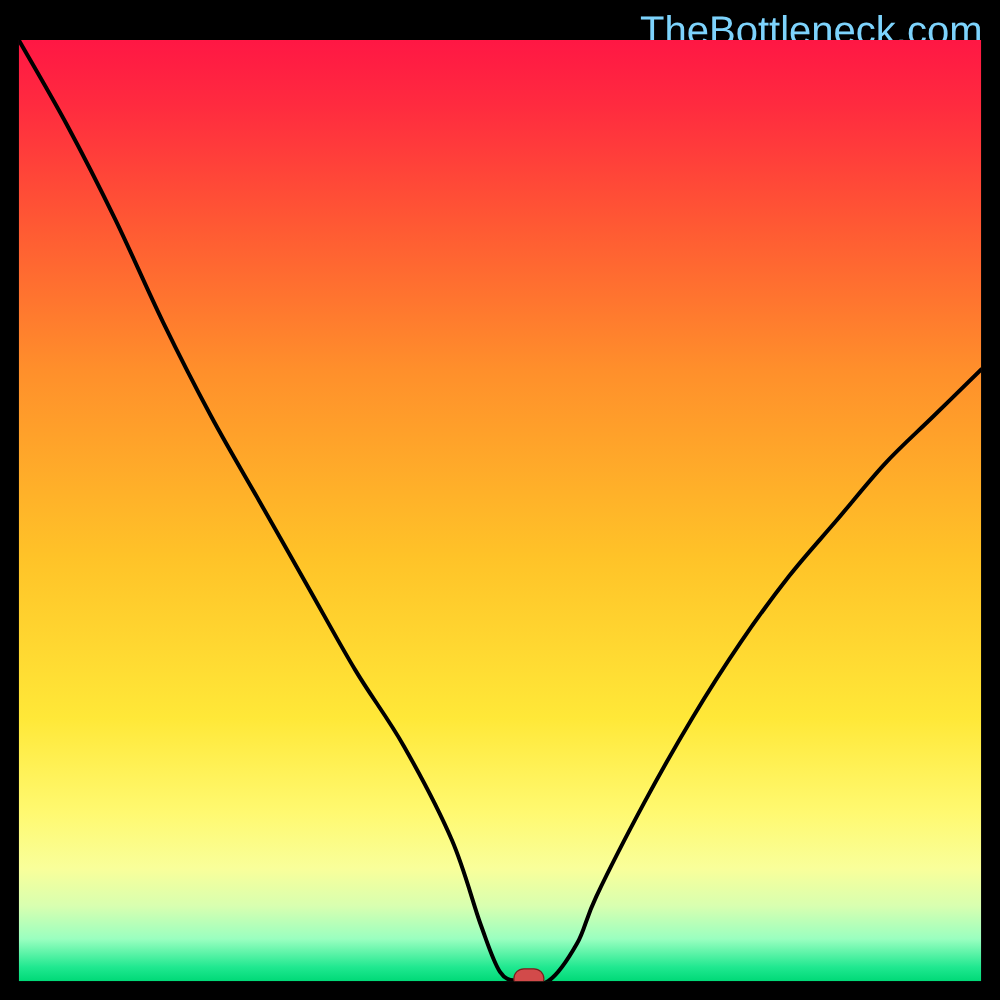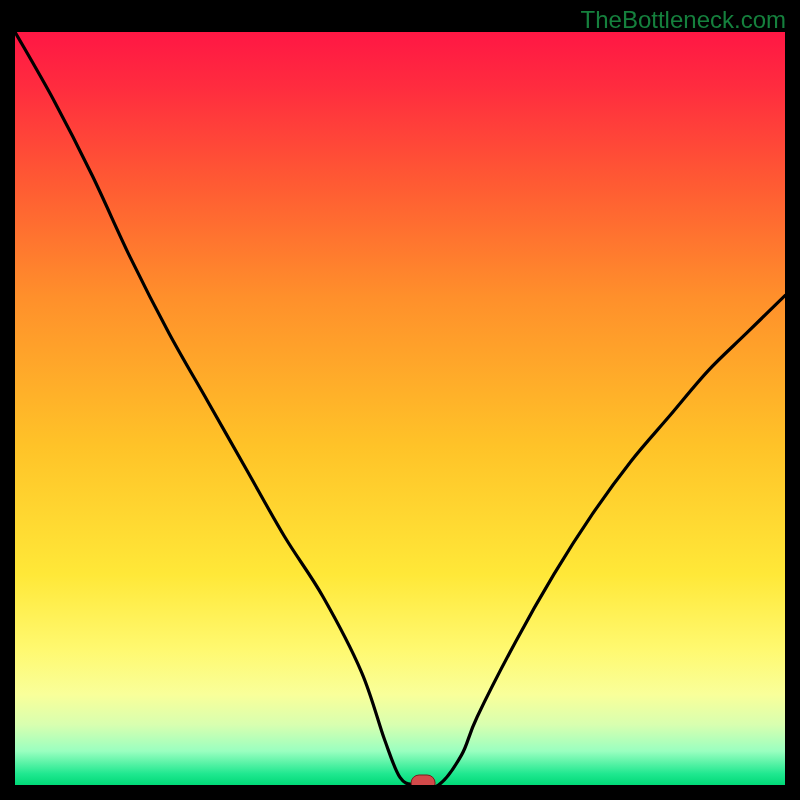--- a/index.html
+++ b/index.html
@@ -15,23 +15,23 @@
     left: 0;
     top: 0;
     width: 800px;
     height: 800px;
     background: #000;
   }
   .watermark {
     position: absolute;
     top: 6px;
     right: 14px;
-    color: #15803d;
+    color: #7dd3fc;
     font-family: Arial, Helvetica, sans-serif;
-    font-size: 24px;
+    font-size: 32px;
     font-weight: 400;
     user-select: none;
     margin-left: 34px;
   }
   .plot {
     position: absolute;
     left: 15px;
     top: 32px;
     width: 770px;
     height: 753px;

